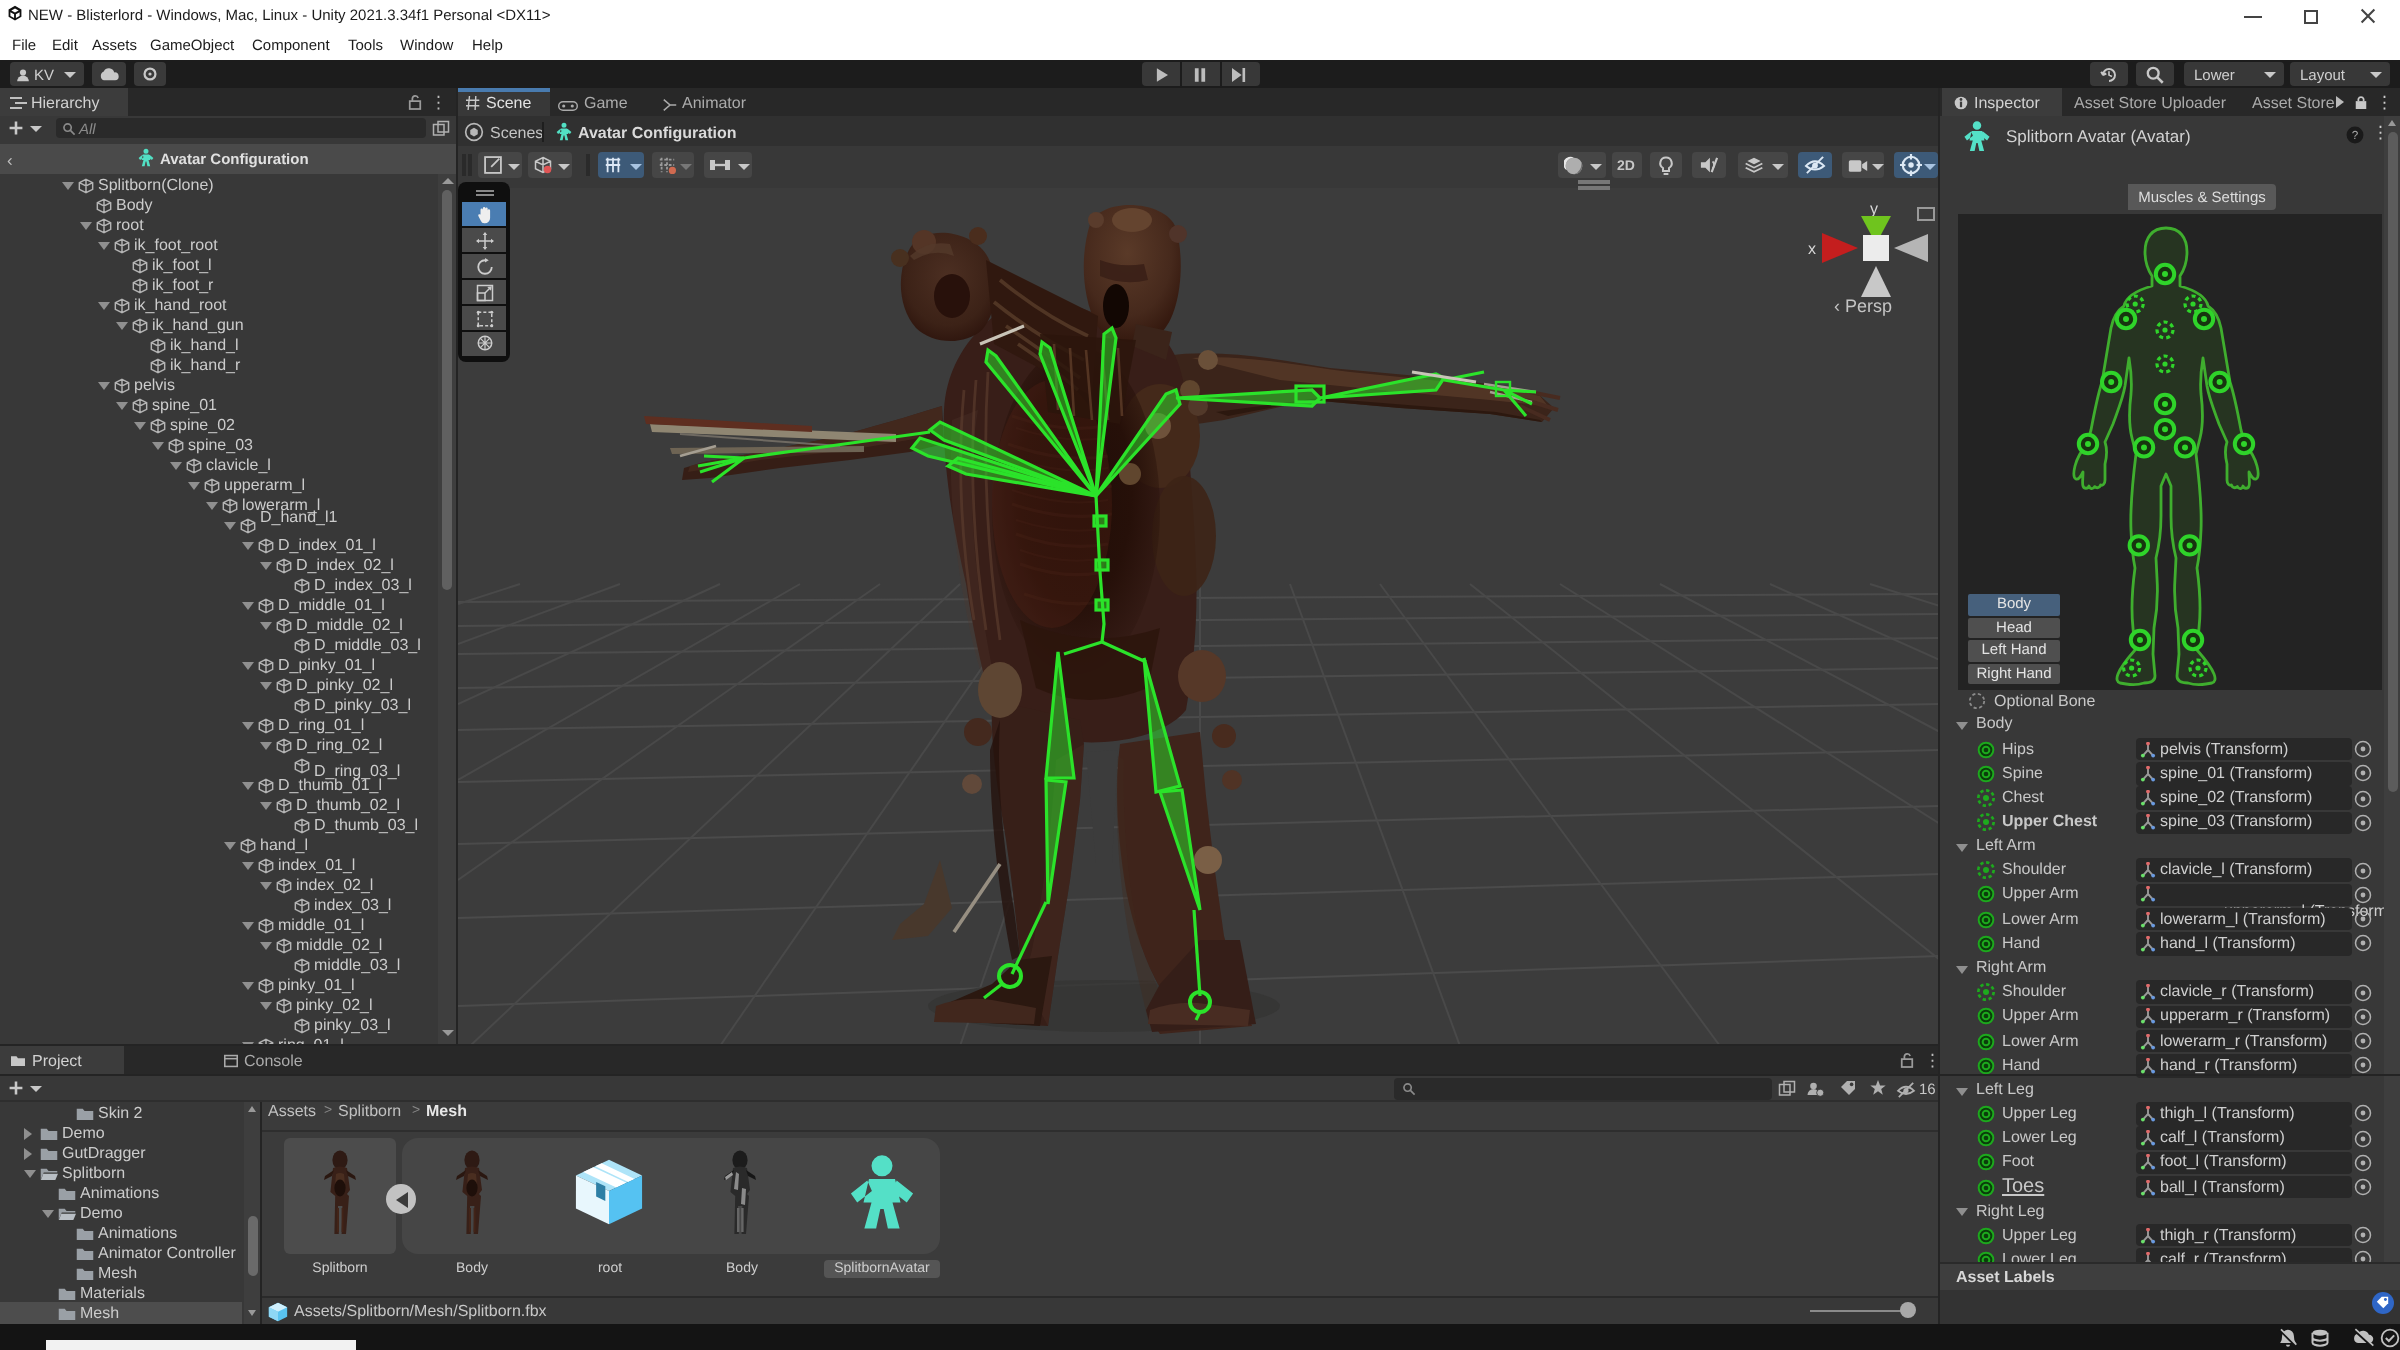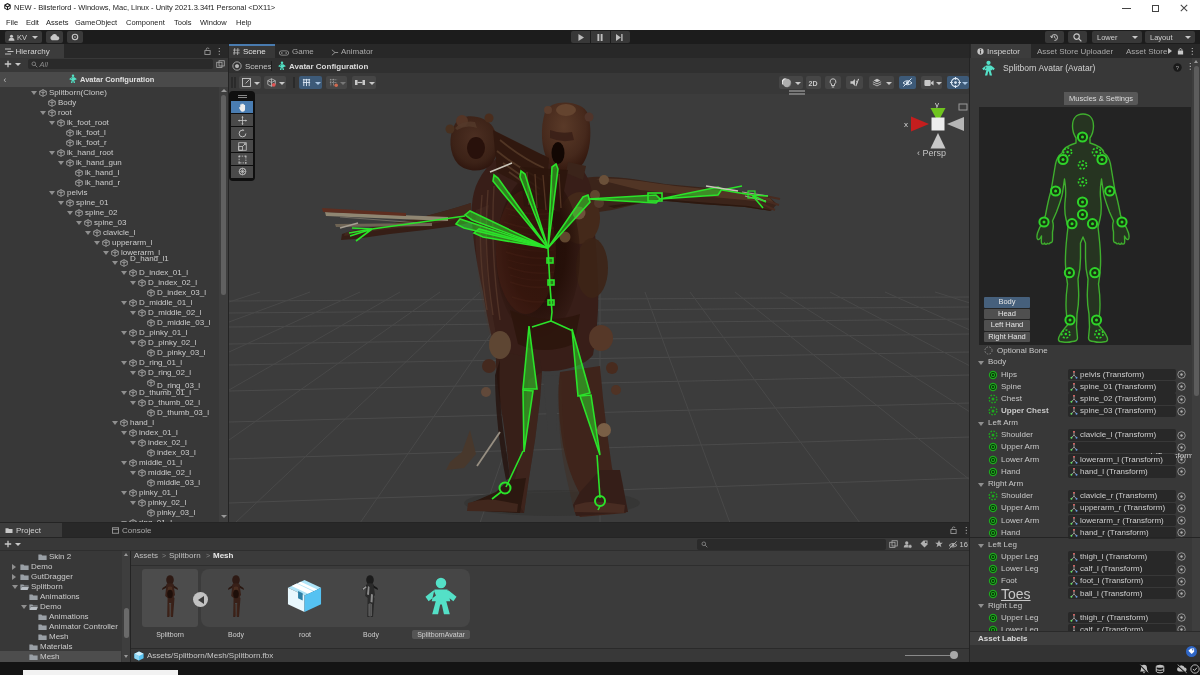--- a/index.html
+++ b/index.html
@@ -1102,21 +1102,21 @@
 <div class="a txt" style="left:1080px;top:576.4px;font-size:8px;color:#cfcfcf;line-height:10px;">foot_l (Transform)</div>
 <svg class="a" style="left:1177px;top:576.9px" width="9" height="9" viewBox="0 0 12 12">
     <circle cx="6" cy="6" r="5" fill="none" stroke="#b0b0b0"></circle>
     <circle cx="6" cy="6" r="1.6" fill="#b0b0b0"></circle>
   </svg>
 <svg class="a" style="left:988px;top:588.7px" width="10" height="10" viewBox="0 0 12 12">
     <circle cx="6" cy="6" r="5" fill="#1da91d"></circle>
     <circle cx="6" cy="6" r="3.2" fill="none" stroke="#0a3d0a" stroke-width="1.2"></circle>
     <circle cx="6" cy="6" r="1.4" fill="#0a3d0a"></circle>
   </svg>
-<div class="a txt" style="left:1001px;top:588.7px;font-size:14px;color:#c8c8c8;line-height:10px;text-decoration:underline;">Toes</div>
+<div class="a txt" style="left:1001px;top:588.7px;font-size:10px;color:#c8c8c8;line-height:10px;text-decoration:underline;">Toes</div>
 <div class="a" style="left:1068px;top:587.9000000000001px;width:108px;height:11.6px;background:#282828;border-radius:2px;"></div>
 <svg class="a" style="left:1070px;top:589.7px" width="8" height="8" viewBox="0 0 10 10">
     <path stroke="#999" stroke-width="1.2" d="M5 5 V1 M5 5 L1.8 8.5 M5 5 L8.2 8.5"></path>
     <circle cx="5" cy="1" r="1.2" fill="#e06a6a"></circle>
     <circle cx="1.8" cy="8.5" r="1.2" fill="#6ae06a"></circle>
     <circle cx="8.2" cy="8.5" r="1.2" fill="#6a9ae0"></circle>
   </svg>
 <div class="a txt" style="left:1080px;top:588.7px;font-size:8px;color:#cfcfcf;line-height:10px;">ball_l (Transform)</div>
 <svg class="a" style="left:1177px;top:589.2px" width="9" height="9" viewBox="0 0 12 12">
     <circle cx="6" cy="6" r="5" fill="none" stroke="#b0b0b0"></circle>

